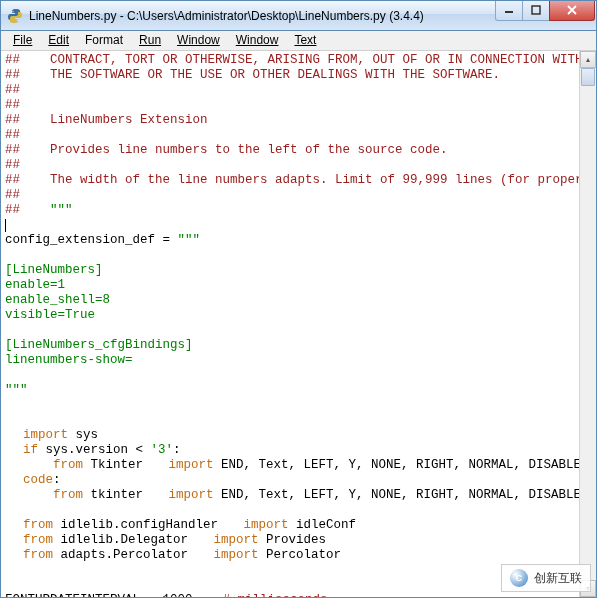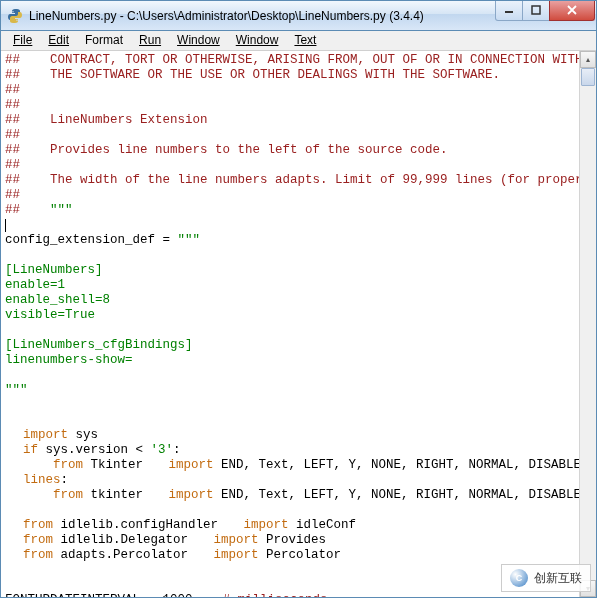--- a/index.html
+++ b/index.html
@@ -212,21 +212,21 @@
 <span class="c-green"></span>
 <span class="c-green">[LineNumbers_cfgBindings]</span>
 <span class="c-green">linenumbers-show=</span>
 <span class="c-green"></span>
 <span class="c-green">"""</span>
 <span></span>
 <span></span>
 <span class="c-orange">import</span><span> sys</span>
 <span class="c-orange">if</span><span> sys.version &lt; </span><span class="c-green">'3'</span><span>:</span>
 <span class="c-orange">    from</span><span> Tkinter </span><span class="c-orange">import</span><span> END, Text, LEFT, Y, NONE, RIGHT, NORMAL, DISABLED, Label</span>
-<span class="c-orange">lines</span><span>:</span>
+<span class="c-orange">code</span><span>:</span>
 <span class="c-orange">    from</span><span> tkinter </span><span class="c-orange">import</span><span> END, Text, LEFT, Y, NONE, RIGHT, NORMAL, DISABLED, Label</span>
 <span></span>
 <span class="c-orange">from</span><span> idlelib.configHandler </span><span class="c-orange">import</span><span> idleConf</span>
 <span class="c-orange">from</span><span> idlelib.Delegator </span><span class="c-orange">import</span><span> Provides</span>
 <span class="c-orange">from</span><span> adapts.Percolator </span><span class="c-orange">import</span><span> Percolator</span>
 <span></span>
 <span></span>
 <span>FONTUPDATEINTERVAL = </span><span>1000</span><span class="c-red">    # milliseconds</span>
 <span></span>
 </div>

